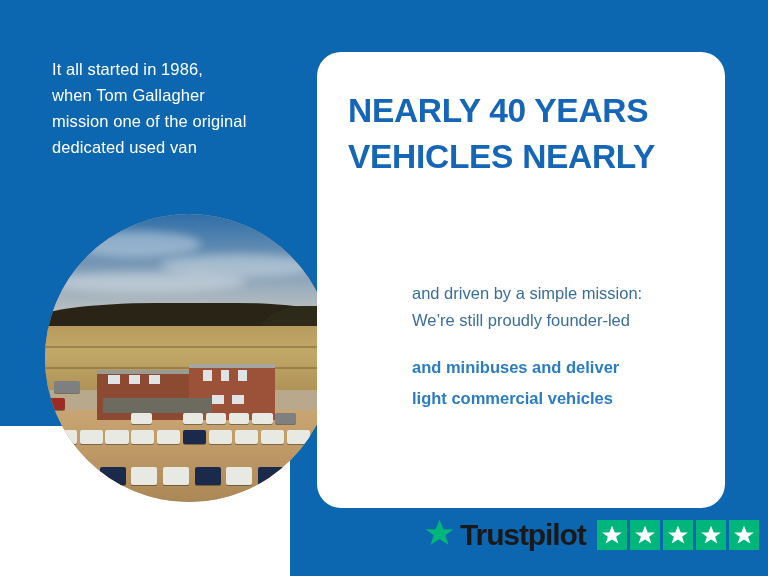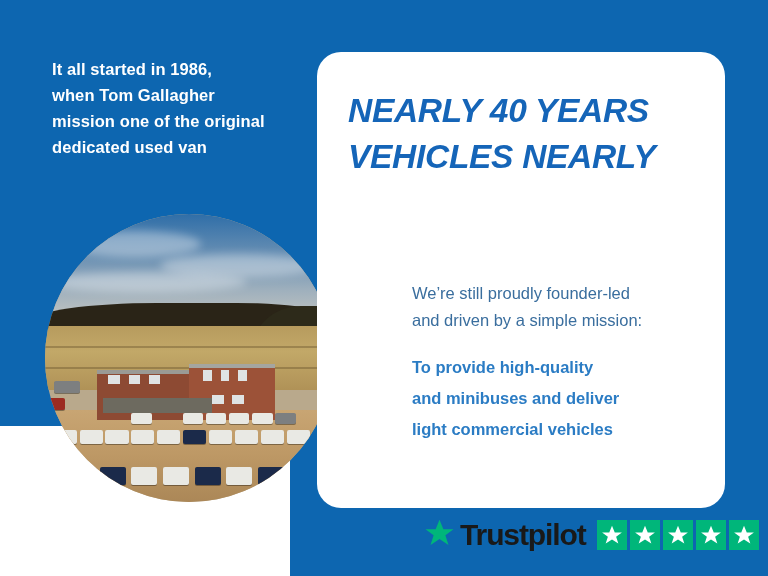--- a/index.html
+++ b/index.html
@@ -54,21 +54,20 @@
     left: 52px;
     top: 56px;
     width: 250px;
     color: #ffffff;
     font-size: 16.5px;
     line-height: 26px;
     letter-spacing: 0.1px;
   }
   .intro p {
     margin: 0;
-    font-weight: bold;
   }
 
   
   .photo-circle {
     position: absolute;
     left: 45px;
     top: 214px;
     width: 288px;
     height: 288px;
     border-radius: 50%;
@@ -172,21 +171,20 @@
   .headline {
     position: absolute;
     left: 31px;
     top: 36px;
     width: 356px;
     color: #1565b8;
     font-size: 33.5px;
     line-height: 46px;
     font-weight: bold;
     letter-spacing: -0.3px;
-    font-style: italic;
   }
   .headline div { white-space: nowrap; }
 
   .lede {
     position: absolute;
     left: 95px;
     top: 228px;
     width: 300px;
     color: #3a6e9e;
     font-size: 16.5px;
@@ -312,26 +310,25 @@
   </div>
 
   <div class="card">
 
     <div class="headline">
       <div>NEARLY 40 YEARS</div>
       <div>VEHICLES NEARLY</div>
     </div>
 
     <div class="lede">
+      <p>and driven by a simple mission:</p>
       <p>We’re still proudly founder-led</p>
-      <p>and driven by a simple mission:</p>
     </div>
 
     <div class="mission">
-      <p>To provide high-quality</p>
       <p>and minibuses and deliver</p>
       <p>light commercial vehicles</p>
     </div>
 
   </div>
 
   <div class="trustpilot">
     <div class="tp-brand">
       <span>
         <svg width="31" height="30" viewBox="0 0 24 24" aria-hidden="true">

